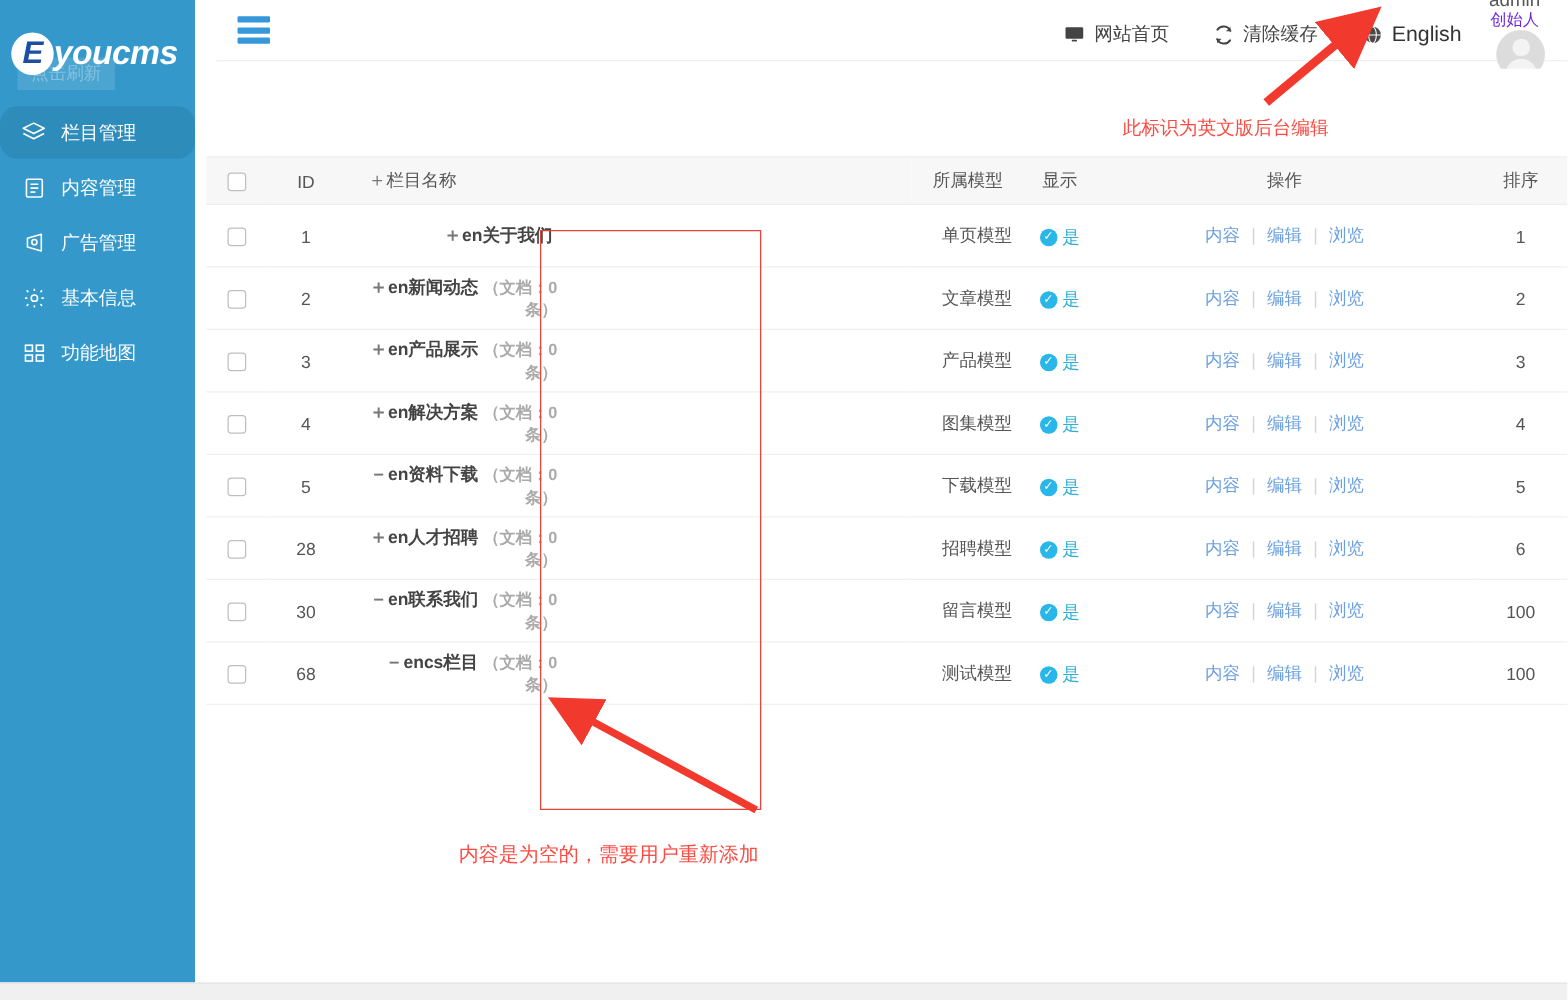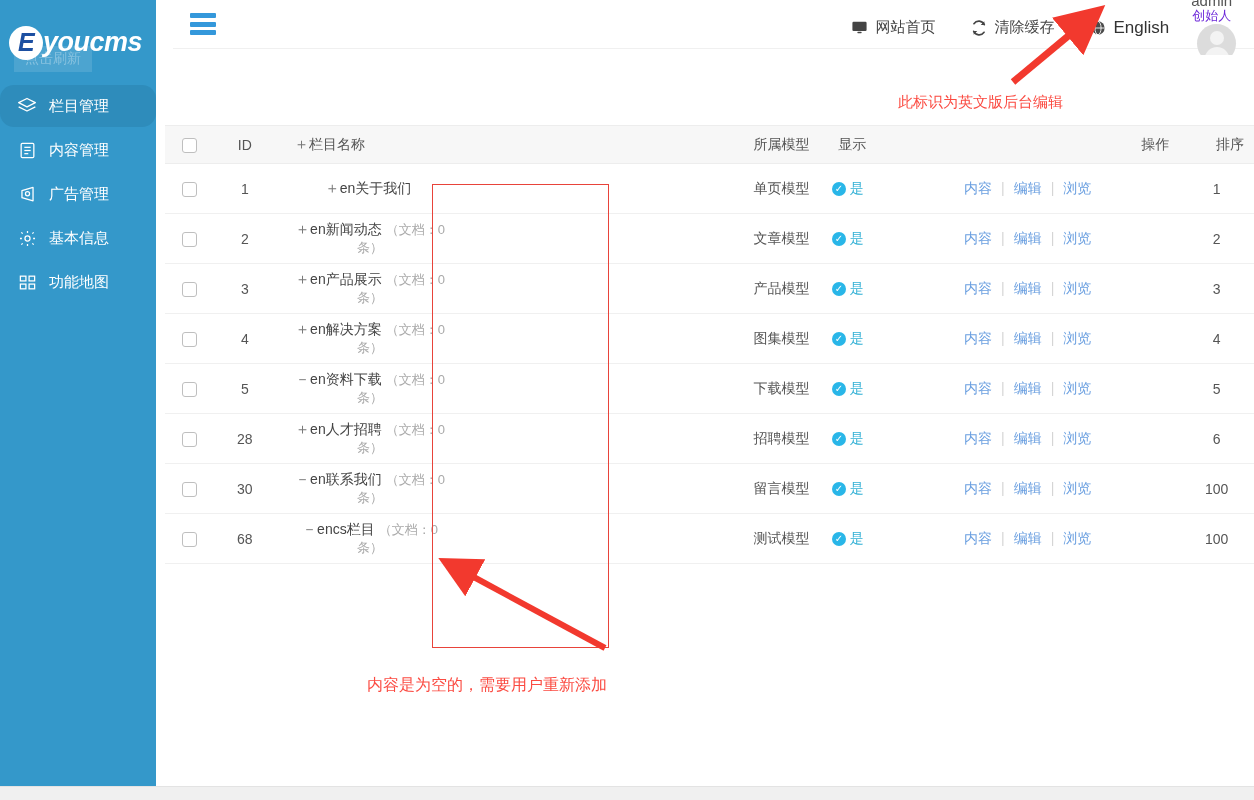--- a/index.html
+++ b/index.html
@@ -150,29 +150,29 @@
   }
   table.grid tbody td {
     height: 50px;
     border-bottom: 1px solid #f0f0f0;
     color: #555;
     padding: 0 10px;
     vertical-align: middle;
   }
   .c-check { width: 48px; text-align: center; }
   .c-id    { width: 62px; text-align: center; }
-  .c-name  { width: 178px; text-align: center; padding-left: 18px !important; }
+  .c-name  { width: 178px; text-align: right; padding-left: 18px !important; font-weight: bold; }
   .c-blank { width: 270px; }
   .c-model { width: 90px; text-align: right; }
   .c-show  { width: 56px; text-align: center; }
   .c-ops   { width: 300px; text-align: center; }
   .c-sort  { width: 74px; text-align: center; }
 
   th.c-name { text-align: left; }
-  th.c-ops, th.c-sort, th.c-model, th.c-show { text-align: right; }
+  th.c-ops, th.c-sort, th.c-model, th.c-show { text-align: center; }
 
   .cbx {
     width: 15px; height: 15px;
     border: 1px solid #bfbfbf; border-radius: 3px;
     background: #fff; display: inline-block;
     cursor: pointer; vertical-align: middle;
   }
   .tree-toggle {
     color: #777; margin-right: 5px; font-size: 15px;
     display: inline-block; width: 10px;

